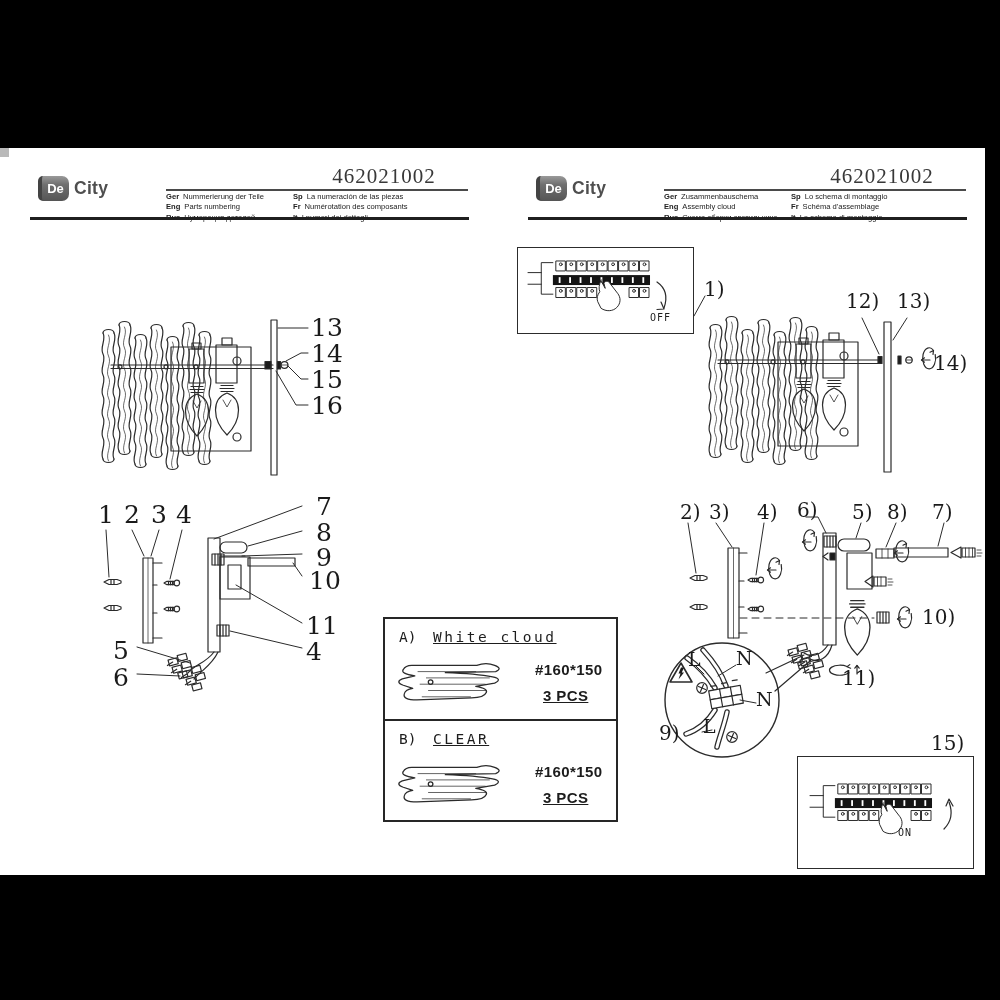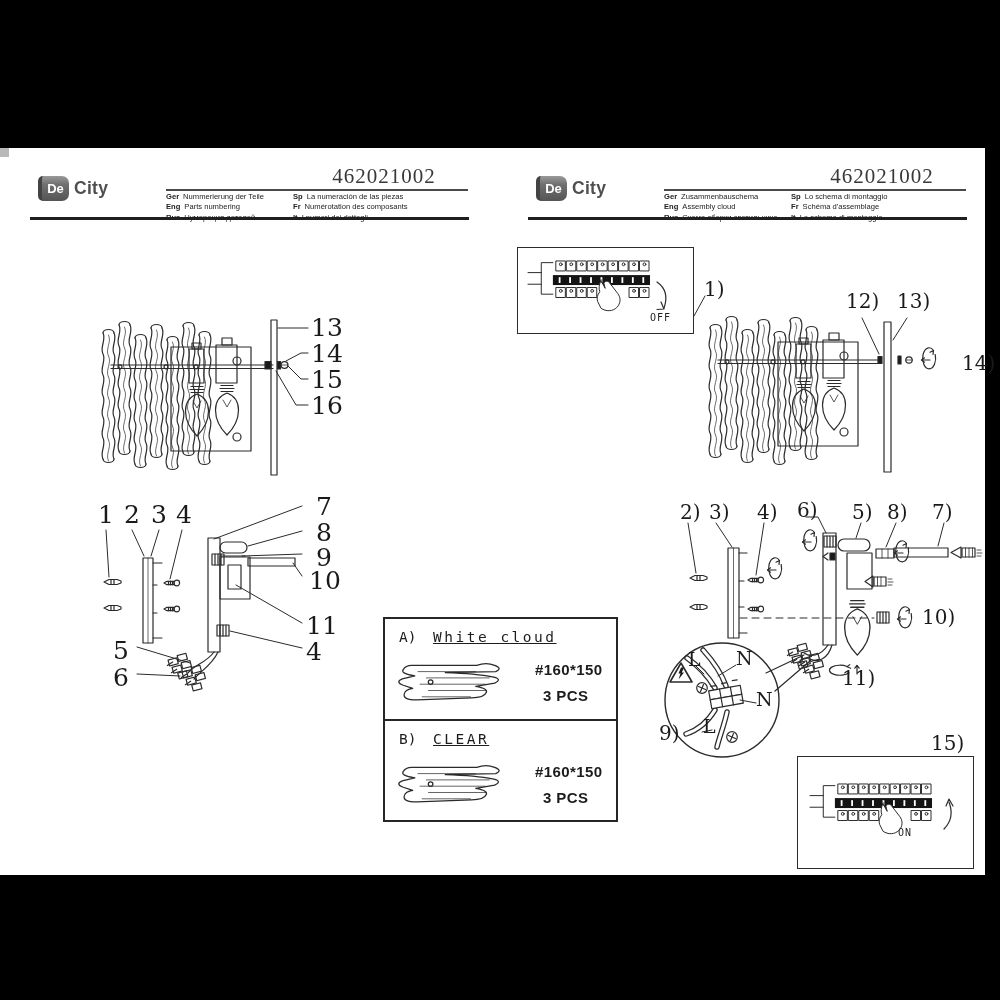--- a/index.html
+++ b/index.html
@@ -38,21 +38,21 @@
 
   
   .shadebox{left:383px;top:617px;width:235px;height:205px;border:2px solid #262626;background:#fff;box-sizing:border-box;}
   .shadesec{position:relative;width:100%;height:100px;}
   .shadesec.b{border-top:2px solid #262626;}
   .shade-key,.shade-name{position:absolute;top:10px;font-size:14.5px;color:#1d1d1d;}
   .shade-key{left:14px;}
   .shade-name{left:48px;letter-spacing:2.5px;text-decoration:underline;}
   .shade-size,.shade-qty{position:absolute;font-size:15px;font-weight:600;color:#1c1c1c;letter-spacing:.4px;}
   .shade-size{left:150px;top:42px;}
-  .shade-qty{left:158px;top:68px;}
+  .shade-qty{left:158px;top:68px;text-decoration:underline;}
 
   .insetbox{border:1.6px solid #2c2c2c;background:#fff;box-sizing:border-box;}
   .power-txt{position:absolute;font-family:"DejaVu Sans Mono","Liberation Mono",monospace;
              font-size:10px;color:#1d1d1d;letter-spacing:1px;}
 </style>
 </head>
 <body>
 
 <div id="stage">
 
@@ -337,21 +337,21 @@
     <rect x="223" y="66.5" width="4" height="7" fill="#1b1b1b"></rect>
     <rect x="243" y="66" width="3" height="8" fill="#1b1b1b"></rect>
     <circle cx="254" cy="70" r="3.2"></circle>
       <line x1="250.8" y1="70" x2="257.2" y2="70" stroke-width="0.8"></line>
     <use href="#rotv" x="262" y="56"></use>
     <path d="M207,28 L224,64" stroke-width="1"></path>
     <path d="M252,28 L238,50" stroke-width="1"></path>
   </svg>
   <div class="co co-md" style="left:846px;top:291px">12)</div>
   <div class="co co-md" style="left:897px;top:291px">13)</div>
-  <div class="co co-md" style="left:962px;top:353px">14)</div>
+  <div class="co co-md" style="left:934px;top:353px">14)</div>
 
   <svg class="art" style="left:660px;top:495px" width="320" height="270" viewBox="0 0 320 270">
     <use href="#anchor" x="30" y="80"></use>
       <use href="#anchor" x="30" y="109"></use>
     <rect x="68" y="53" width="11" height="90"></rect>
       <line x1="73.5" y1="53" x2="73.5" y2="143" stroke-width="0.7"></line>
     <path d="M79,58 h8 M79,138 h8 M79,86 h5 M79,112 h5"></path>
     <use href="#screwside" x="88" y="82"></use>
       <use href="#screwside" x="88" y="111"></use>
     <use href="#rotv" x="103" y="61"></use>

